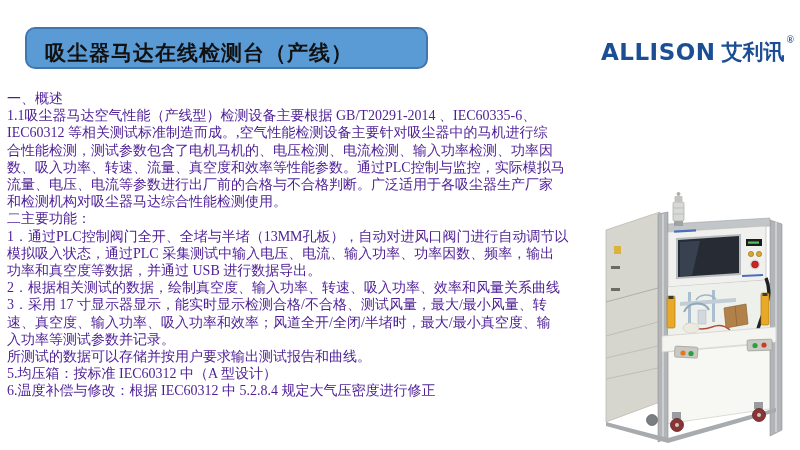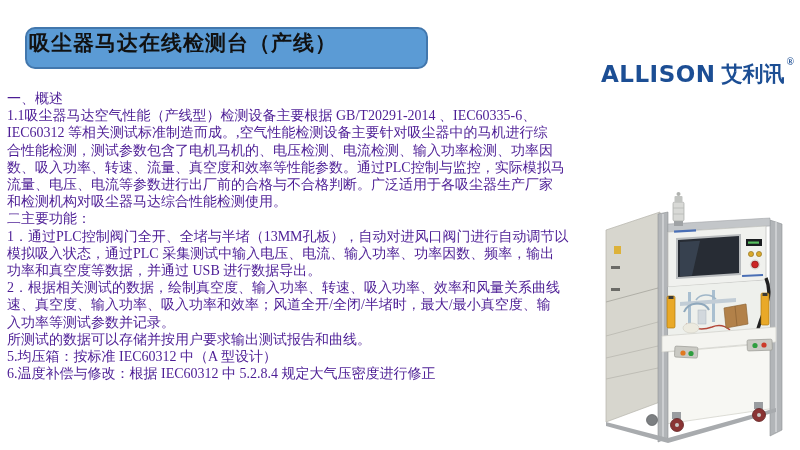--- a/index.html
+++ b/index.html
@@ -9,33 +9,32 @@
     position:relative;
     overflow:hidden;
     font-family:"Liberation Serif","DejaVu Serif",serif;
   }
   .banner {
     position:absolute; left:25px; top:27px;
     width:403px; height:42px;
     background:#5b9bd5;
     border:2px solid #4277ad;
     border-radius:10px;
-    display:flex; align-items:flex-start;
-    padding-left:2px;
+    display:flex; align-items:flex-end;
+    padding-left:18px;
     box-sizing:border-box;
   }
   .banner-text {
     font-size:21px; font-weight:bold; color:#111111; letter-spacing:1px;
     white-space:nowrap;
   }
   .logo {
     position:absolute; left:601px; top:40px;
     display:flex; align-items:flex-start;
     color:#1c4e94;
-    margin-top:22px;
   }
   .logo-latin {
     font-family:"DejaVu Sans","Liberation Sans",sans-serif;
     font-weight:bold; font-size:23px; letter-spacing:0.5px; line-height:24px;
   }
   .logo-cjk {
     font-family:"DejaVu Sans","Liberation Sans",sans-serif;
     font-weight:bold; font-size:21px; margin-left:6px; line-height:24px;text-align:center;
   }
   .logo-reg {
@@ -71,20 +70,21 @@
   <div class="line">IEC60312 等相关测试标准制造而成。,空气性能检测设备主要针对吸尘器中的马机进行综</div>
   <div class="line">合性能检测，测试参数包含了电机马机的、电压检测、电流检测、输入功率检测、功率因</div>
   <div class="line">数、吸入功率、转速、流量、真空度和效率等性能参数。通过PLC控制与监控，实际模拟马</div>
   <div class="line">流量、电压、电流等参数进行出厂前的合格与不合格判断。广泛适用于各吸尘器生产厂家</div>
   <div class="line">和检测机构对吸尘器马达综合性能检测使用。</div>
   <div class="line">二主要功能：</div>
   <div class="line">1．通过PLC控制阀门全开、全堵与半堵（13MM孔板），自动对进风口阀门进行自动调节以</div>
   <div class="line">模拟吸入状态，通过PLC 采集测试中输入电压、电流、输入功率、功率因数、频率，输出</div>
   <div class="line">功率和真空度等数据，并通过 USB 进行数据导出。</div>
   <div class="line">2．根据相关测试的数据，绘制真空度、输入功率、转速、吸入功率、效率和风量关系曲线</div>
+  <div class="line">3．采用 17 寸显示器显示，能实时显示检测合格/不合格、测试风量，最大/最小风量、转</div>
   <div class="line">速、真空度、输入功率、吸入功率和效率；风道全开/全闭/半堵时，最大/最小真空度、输</div>
   <div class="line">入功率等测试参数并记录。</div>
   <div class="line">所测试的数据可以存储并按用户要求输出测试报告和曲线。</div>
   <div class="line">5.均压箱：按标准 IEC60312 中（A 型设计）</div>
   <div class="line">6.温度补偿与修改：根据 IEC60312 中 5.2.8.4 规定大气压密度进行修正</div>
 </div>
 
 <svg class="machine" viewBox="0 0 212 295">
 
   <g>

